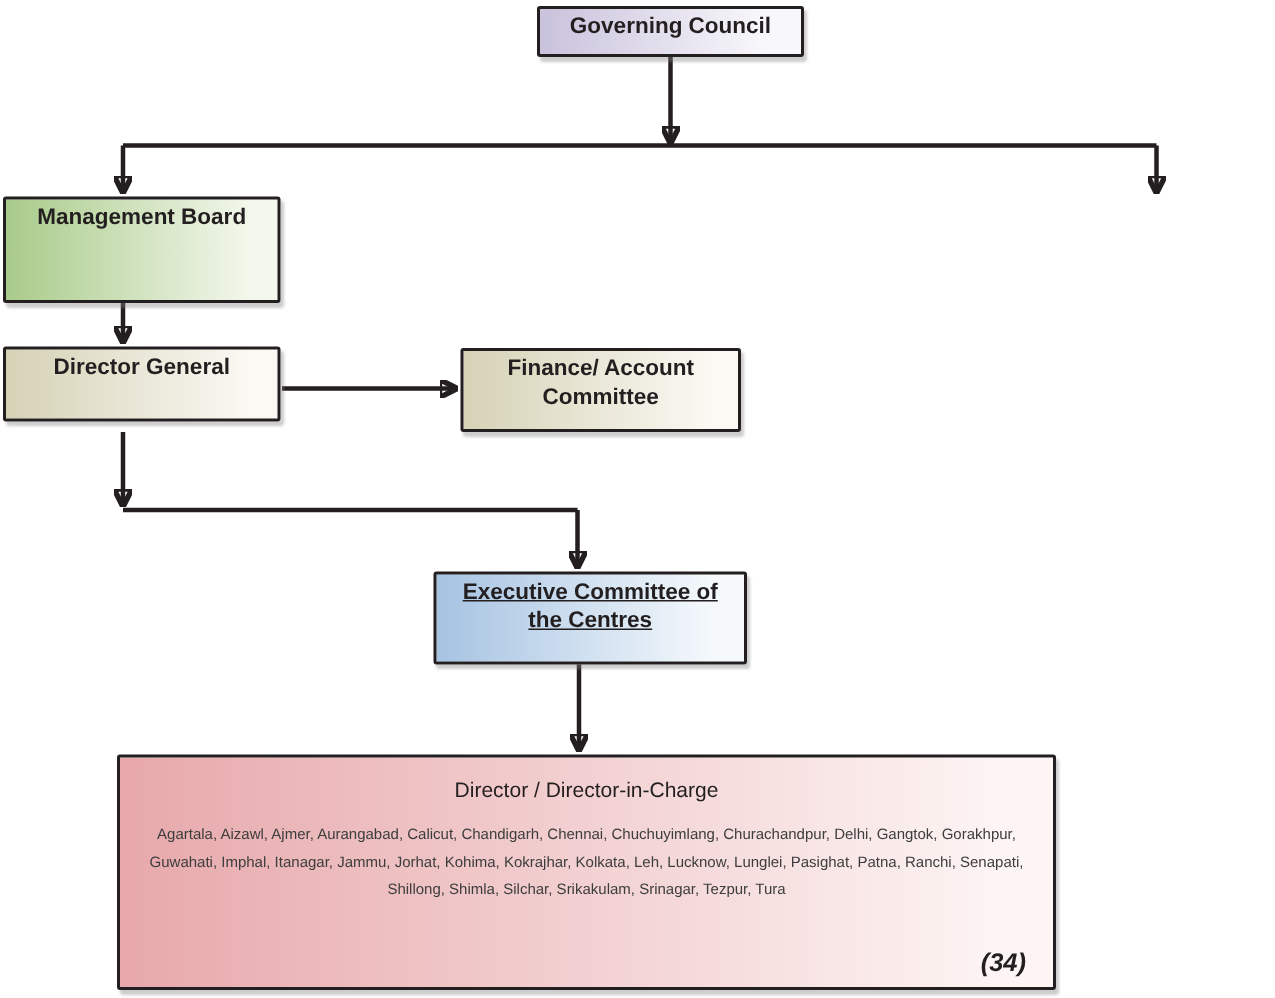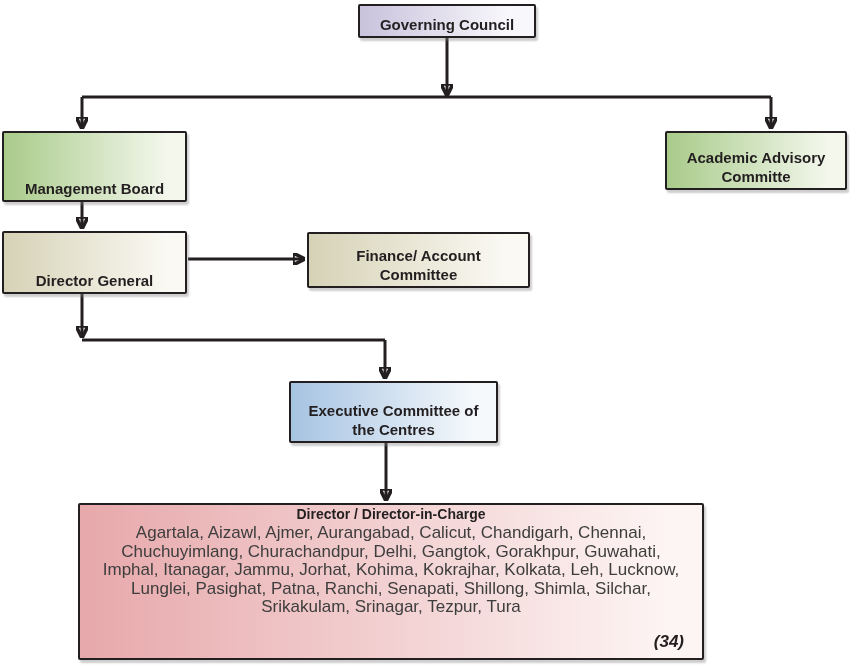--- a/index.html
+++ b/index.html
@@ -20,59 +20,60 @@
     stroke: #231f20;
     stroke-width: 3;
     fill: none;
   }
   .node {
     position: absolute;
     box-sizing: border-box;
     border: 2px solid #231f20;
     border-radius: 2px;
     display: flex;
-    align-items: flex-end;
+    align-items: flex-start;
     justify-content: center;
     text-align: center;
     font-weight: bold;
     font-size: 15px;
     line-height: 19px;
     color: #231f20;
     box-shadow: 2px 3px 2px rgba(130,130,130,0.40);
     padding: 2px 8px;
   }
   .lavender { background: linear-gradient(to right, #c8c2dc 0%, #f8f7fb 85%); }
   .green    { background: linear-gradient(to right, #a9cb8a 0%, #f3f7ec 90%); }
   .beige    { background: linear-gradient(to right, #d6d2b6 0%, #faf9f3 90%); }
-  .blue     { background: linear-gradient(to right, #a6c3e2 0%, #f5f9fc 90%); }
+  .blue     { background: linear-gradient(to right, #a6c3e2 0%, #f5f9fc 90%); text-decoration: underline; }
   .pink     { background: linear-gradient(to right, #e7a8ab 0%, #fdf5f4 95%); }
 
   .n-governing  { left: 358px; top: 4px;   width: 178px; height: 34px; }
   .n-management { left: 2px;   top: 131px; width: 185px; height: 71px; }
   .n-academic   { left: 665px; top: 131px; width: 182px; height: 59px; }
-  .n-dirgen     { left: 2px;   top: 231px; width: 185px; height: 63px; }
-  .n-finance    { left: 307px; top: 232px; width: 223px; height: 56px; }
+  .n-dirgen     { left: 2px;   top: 231px; width: 185px; height: 50px; }
+  .n-finance    { left: 307px; top: 232px; width: 187px; height: 56px; }
   .n-executive  { left: 289px; top: 381px; width: 209px; height: 62px; }
 
   .n-directors {
     left: 78px; top: 503px; width: 626px; height: 157px;
     display: block;
     text-align: center;
     padding: 0;
   }
   .directors-heading {
-    font-weight: bold;
+    margin-top: 12px;
+    font-weight: normal;
     font-size: 14px;
     color: #231f20;
   }
   .directors-centres {
-    margin: 0 auto 0 auto;
+    margin: 12px auto 0 auto;
     width: 590px;
     font-weight: normal;
-    font-size: 17px;
+    font-size: 10px;
     line-height: 18.5px;
     color: #3d3d3d;
   }
   .directors-count {
     position: absolute;
     right: 18px;
     bottom: 7px;
     font-weight: bold;
     font-style: italic;
     font-size: 17px;
@@ -103,23 +104,20 @@
   </svg>
 
   <div class="node lavender n-governing">
     <span>Governing Council</span>
   </div>
 
   <div class="node green n-management">
     <span>Management Board</span>
   </div>
 
-  <div class="node green n-academic">
-    <span>Academic Advisory Committe</span>
-  </div>
 
   <div class="node beige n-dirgen">
     <span>Director General</span>
   </div>
 
   <div class="node beige n-finance">
     <span>Finance/ Account Committee</span>
   </div>
 
   <div class="node blue n-executive">

